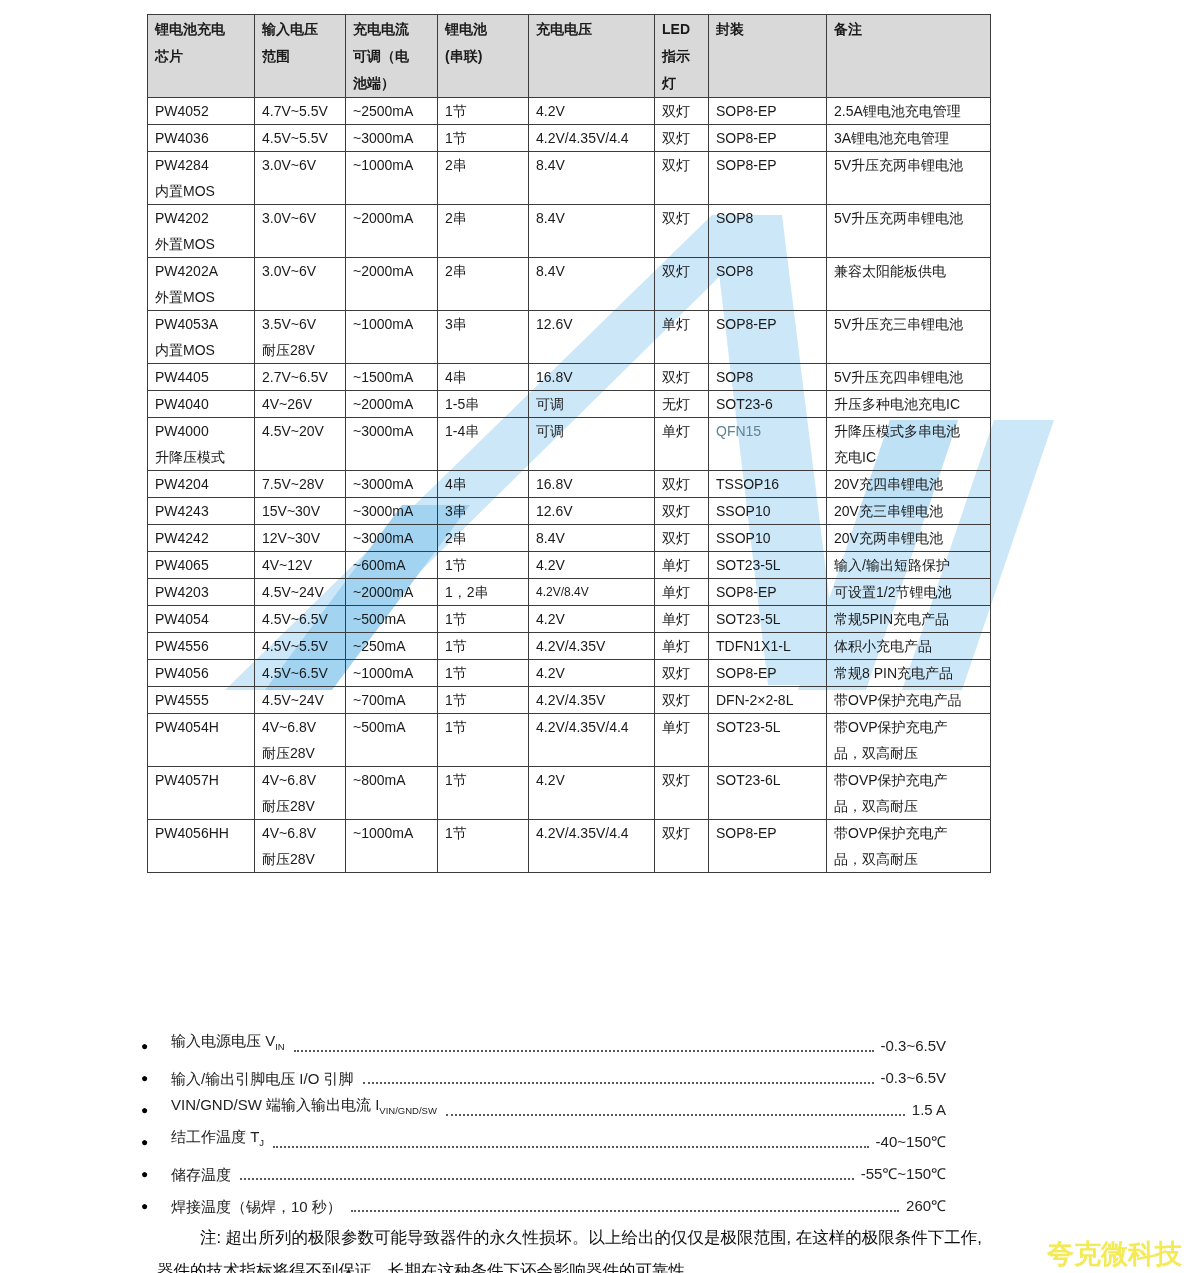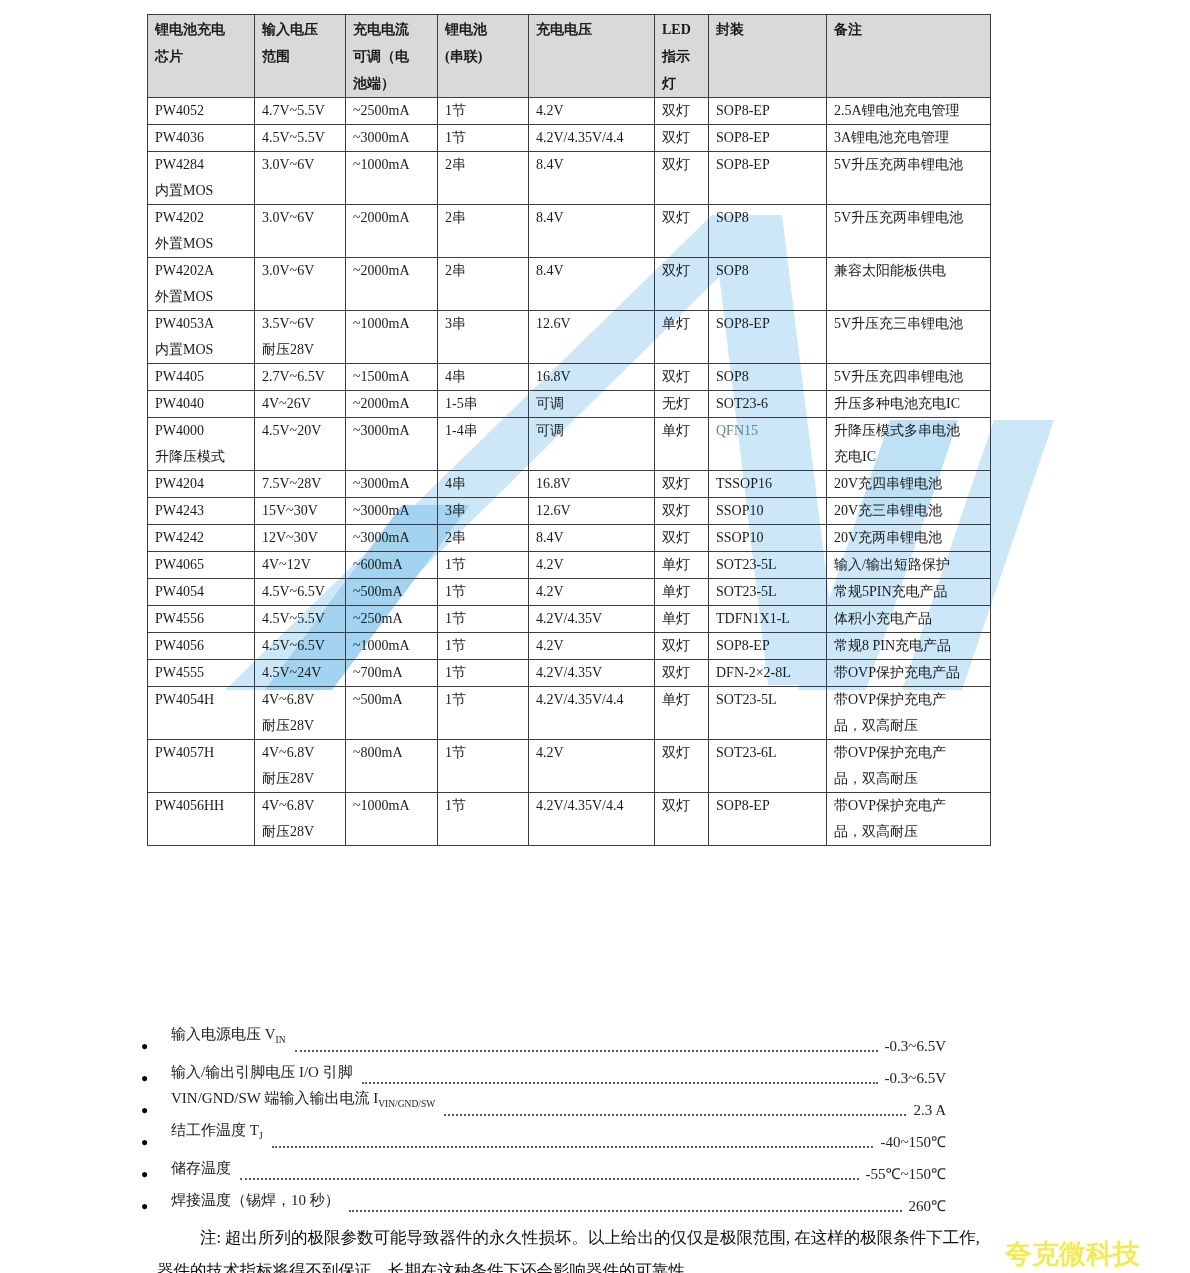--- a/index.html
+++ b/index.html
@@ -1,21 +1,21 @@
 <!DOCTYPE html>
 <html style="--accent: #0aa2e6; --brand-yellow: #f3ea55; --muted-color: #5f8294;"><head>
 <meta charset="utf-8">
 <style>
   html,body{margin:0;padding:0;background:#ffffff;}
   .page{
     position:relative;
     width:1190px;height:1273px;
     background:#fff;
     overflow:hidden;
-    font-family:Liberation Serif, serif;
+    font-family:Liberation Sans, sans-serif;
     color:#1a1a1a;
   }
   
   .watermark{
     position:absolute;left:190px;top:205px;width:880px;height:495px;
     z-index:0;pointer-events:none;
   }
   
   .tbl{
     position:absolute;left:147px;top:14px;width:843px;
@@ -45,34 +45,34 @@
     list-style:none;margin:0;padding:0;z-index:1;
   }
   .params li{
     display:flex;align-items:flex-end;height:32px;
     font-size:15px;color:#222;
   }
   .bullet{
     width:30px;flex:0 0 30px;font-size:12px;line-height:24px;color:#000;
     text-align:left;
   }
-  .p-label{white-space:nowrap;line-height:36px;margin-top:12px;}
+  .p-label{white-space:nowrap;line-height:23px;margin-top:12px;}
   .p-sub{font-size:9.5px;letter-spacing:0;}
   .p-dots{
     flex:1 1 auto;border-bottom:2px dotted #5a5a5a;
     margin:0 7px 6px 9px;min-width:30px;
   }
   .p-value{white-space:nowrap;line-height:24px;}
   .note{
     position:absolute;left:141px;top:1205px;width:1049px;margin:16px;
     font-size:16.5px;line-height:33px;color:#0d0d0d;
     white-space:pre-line;text-indent:2.6em;z-index:1;
   }
   .wm-text{
-    position:absolute;left:1005px;top:1236px;
+    position:absolute;left:1047px;top:1236px;
     font-size:27px;font-weight:bold;
     color:var(--brand-yellow,#f3ea55);z-index:2;
   }
 </style>
 </head>
 <body>
 
 <div class="page">
 
   <svg class="watermark" viewBox="0 0 880 495" xmlns="http://www.w3.org/2000/svg" aria-hidden="true">
@@ -252,20 +252,30 @@
           <td>PW4065</td>
           <td>4V~12V</td>
           <td>~600mA</td>
           <td>1节</td>
           <td>4.2V</td>
           <td>单灯</td>
           <td>SOT23-5L</td>
           <td>输入/输出短路保护</td>
         </tr>
         <tr>
+          <td>PW4203</td>
+          <td>4.5V~24V</td>
+          <td>~2000mA</td>
+          <td>1，2串</td>
+          <td class="small-voltage">4.2V/8.4V</td>
+          <td>单灯</td>
+          <td>SOP8-EP</td>
+          <td>可设置1/2节锂电池</td>
+        </tr>
+        <tr>
           <td>PW4054</td>
           <td>4.5V~6.5V</td>
           <td>~500mA</td>
           <td>1节</td>
           <td>4.2V</td>
           <td>单灯</td>
           <td>SOT23-5L</td>
           <td>常规5PIN充电产品</td>
         </tr>
         <tr>
@@ -348,21 +358,21 @@
       <li>
     <span class="bullet">●</span>
     <span class="p-label"><span class="p-name">输入/输出引脚电压 I/O  引脚</span></span>
     <span class="p-dots"></span>
     <span class="p-value">-0.3~6.5V</span>
   </li>
       <li>
     <span class="bullet">●</span>
     <span class="p-label"><span class="p-name">VIN/GND/SW  端输入输出电流 I</span><sub class="p-sub">VIN/GND/SW</sub></span>
     <span class="p-dots"></span>
-    <span class="p-value">2.3 A</span>
+    <span class="p-value">1.5 A</span>
   </li>
       <li>
     <span class="bullet">●</span>
     <span class="p-label"><span class="p-name">结工作温度 T</span><sub class="p-sub">J</sub></span>
     <span class="p-dots"></span>
     <span class="p-value">-40~150℃</span>
   </li>
       <li>
     <span class="bullet">●</span>
     <span class="p-label"><span class="p-name">储存温度</span></span>

